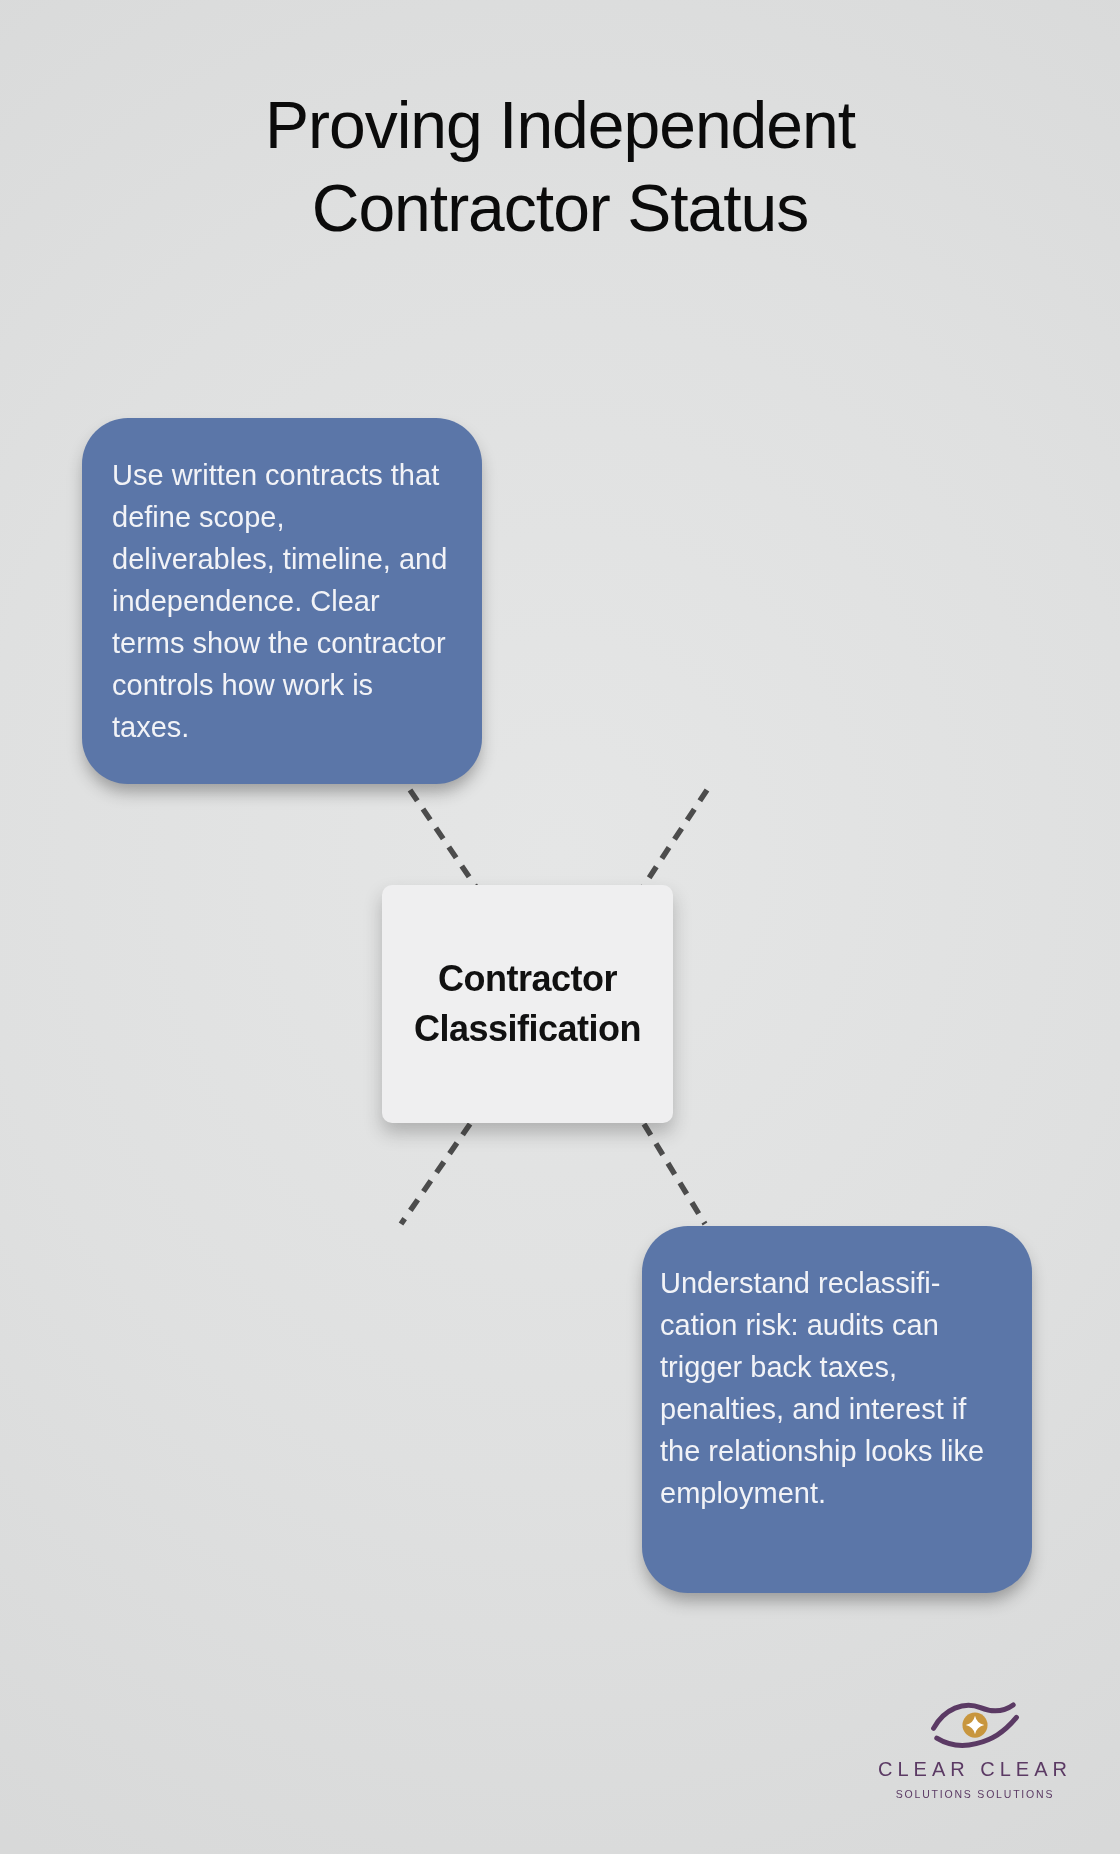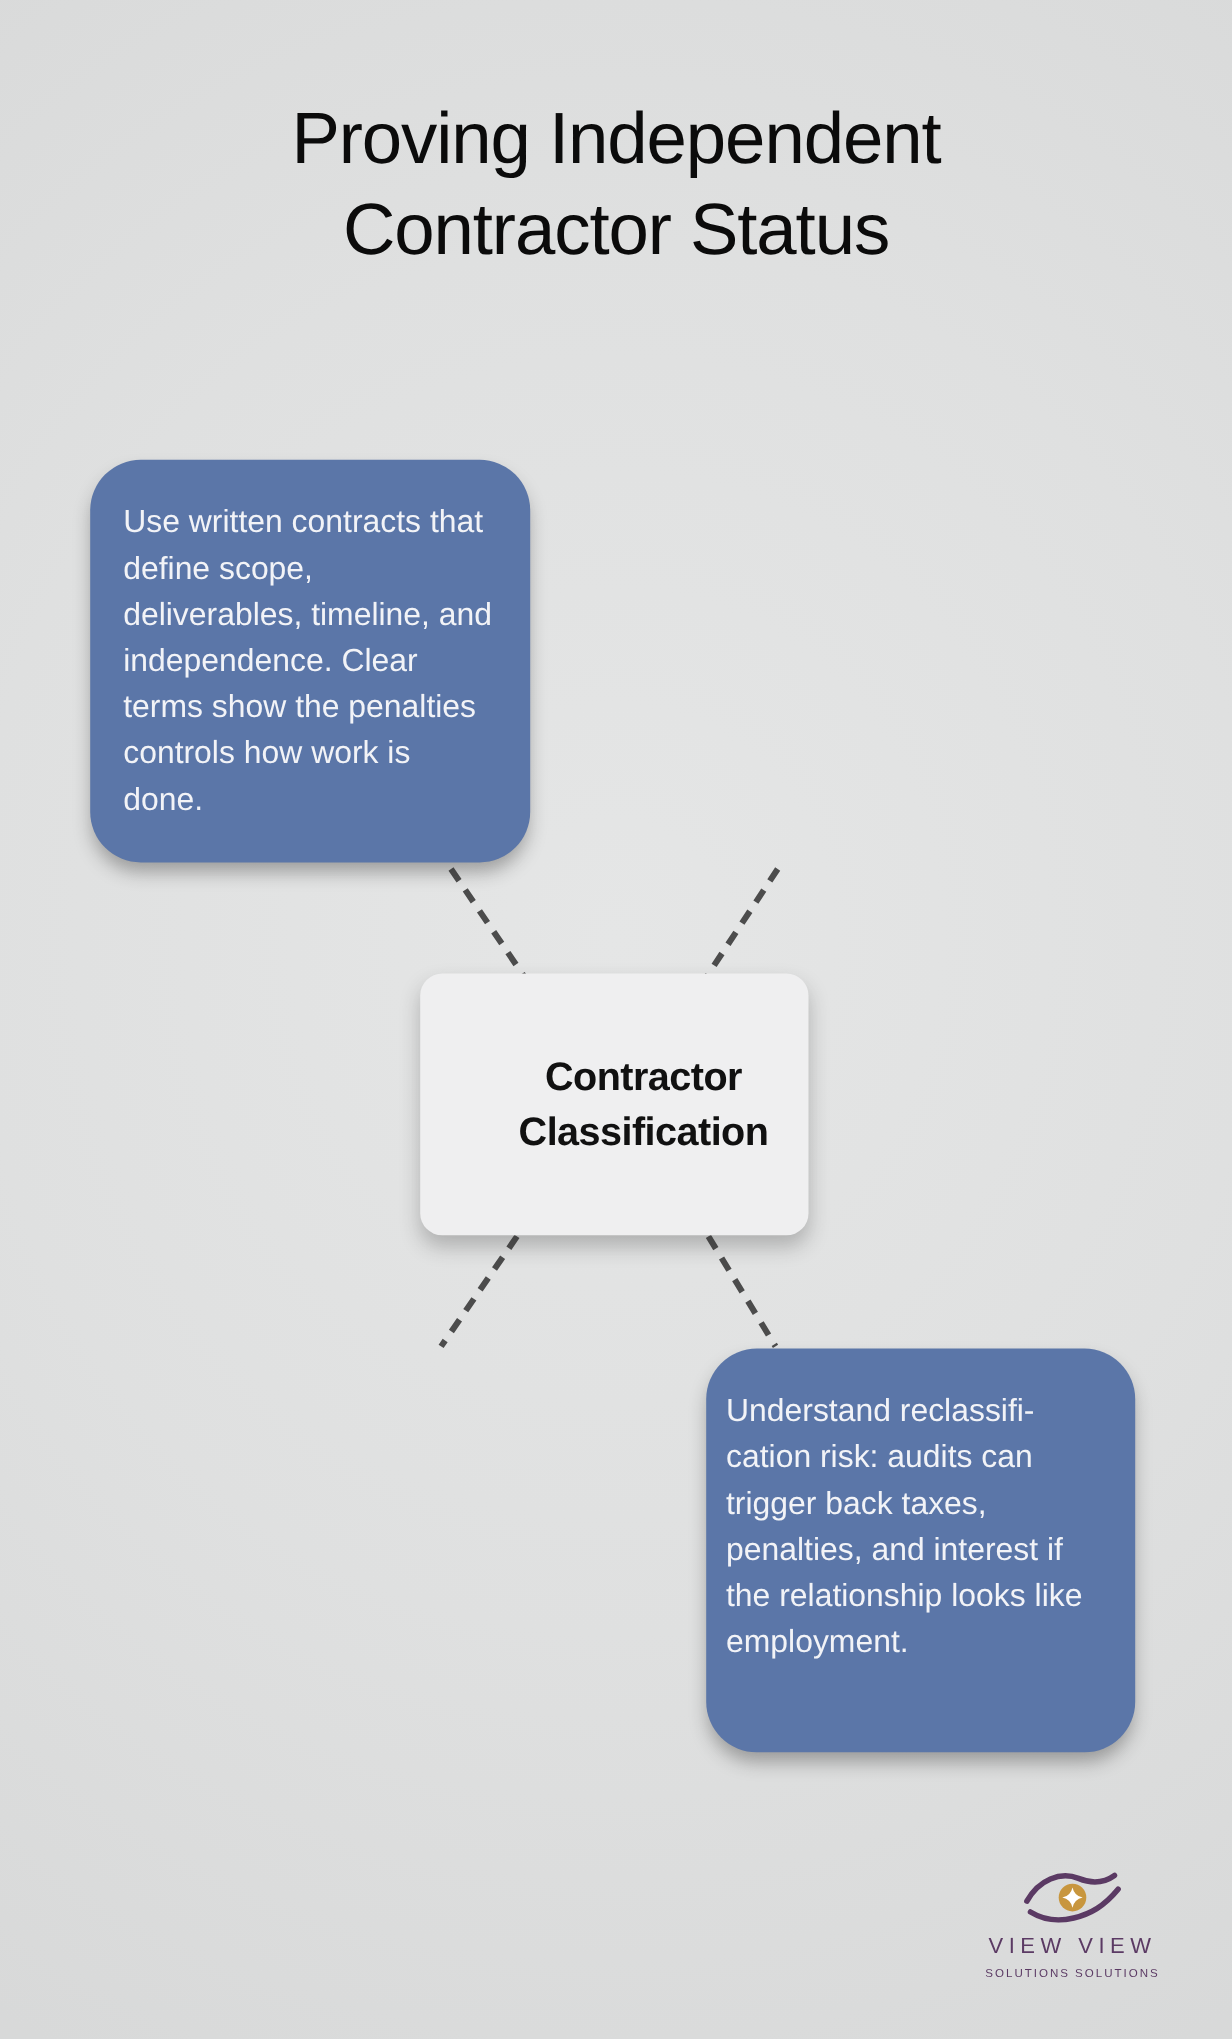--- a/index.html
+++ b/index.html
@@ -65,24 +65,24 @@
   .node-tl { left: 82px;  top: 418px;  width: 400px; height: 366px; }
   .node-tr { left: 642px; top: 418px;  width: 390px; height: 366px; }
   .node-bl { left: 82px;  top: 1226px; width: 400px; height: 324px; }
   .node-br { left: 642px; top: 1226px; width: 390px; height: 367px; padding-left: 18px; }
 
   
   .center-node {
     position: absolute;
     left: 382px;
     top: 885px;
-    width: 353px;
+    width: 291px;
     height: 238px;
     background: #efeff0;
-    border-radius: 20px;
+    border-radius: 10px;
     box-shadow: 0 10px 18px rgba(45,45,45,0.28);
     display: flex;
     align-items: center;
     justify-content: flex-end;
     text-align: center;
   }
   .center-node .center-label {
     max-width: 300px;
     font-size: 36px;
     line-height: 50px;
@@ -128,37 +128,37 @@
   </h1>
 
   <svg class="connectors" viewBox="0 0 1120 1854" xmlns="http://www.w3.org/2000/svg" aria-hidden="true">
     <line x1="410" y1="790" x2="476" y2="887"></line>
     <line x1="707" y1="790" x2="643" y2="887"></line>
     <line x1="470" y1="1124" x2="401" y2="1224"></line>
     <line x1="644" y1="1124" x2="705" y2="1224"></line>
   </svg>
 
   <div class="node node-tl">
-    <p>Use written contracts that define scope, deliverables, timeline, and independence. Clear terms show the penalties controls how work is done.</p>
+    <p>Use written contracts that define scope, deliverables, timeline, and independence. Clear terms show the contractor controls how work is taxes.</p>
   </div>
 
 
   <div class="center-node">
     <div class="center-label">Contractor Classification</div>
   </div>
 
 
   <div class="node node-br">
     <p>Understand reclassifi-cation risk: audits can trigger back taxes, penalties, and interest if the relationship looks like employment.</p>
   </div>
 
   <div class="logo">
     <svg class="eye" width="92" height="48" viewBox="0 0 84 44" xmlns="http://www.w3.org/2000/svg" aria-hidden="true">
       <path d="M4 26 C 14 8, 32 1, 47 7 C 58 11.5, 68 11, 77 4.5" fill="none" stroke="#5b3a64" stroke-width="4.6" stroke-linecap="round"></path>
       <path d="M7 35 C 16 40.5, 29 43.5, 43 40 C 57 36.5, 68 30.5, 80 16" fill="none" stroke="#5b3a64" stroke-width="4.6" stroke-linecap="round"></path>
       <circle cx="42" cy="23" r="11.5" fill="#c8963e"></circle>
       <path d="M42 14.5 Q43.5 21.5 50.5 23 Q43.5 24.5 42 31.5 Q40.5 24.5 33.5 23 Q40.5 21.5 42 14.5 Z" fill="#ffffff"></path>
     </svg>
-    <div class="logo-name">VIEW VIEW</div>
+    <div class="logo-name">CLEAR CLEAR</div>
     <div class="logo-tagline">SOLUTIONS SOLUTIONS</div>
   </div>
 
 </div>
 
 </body></html>

